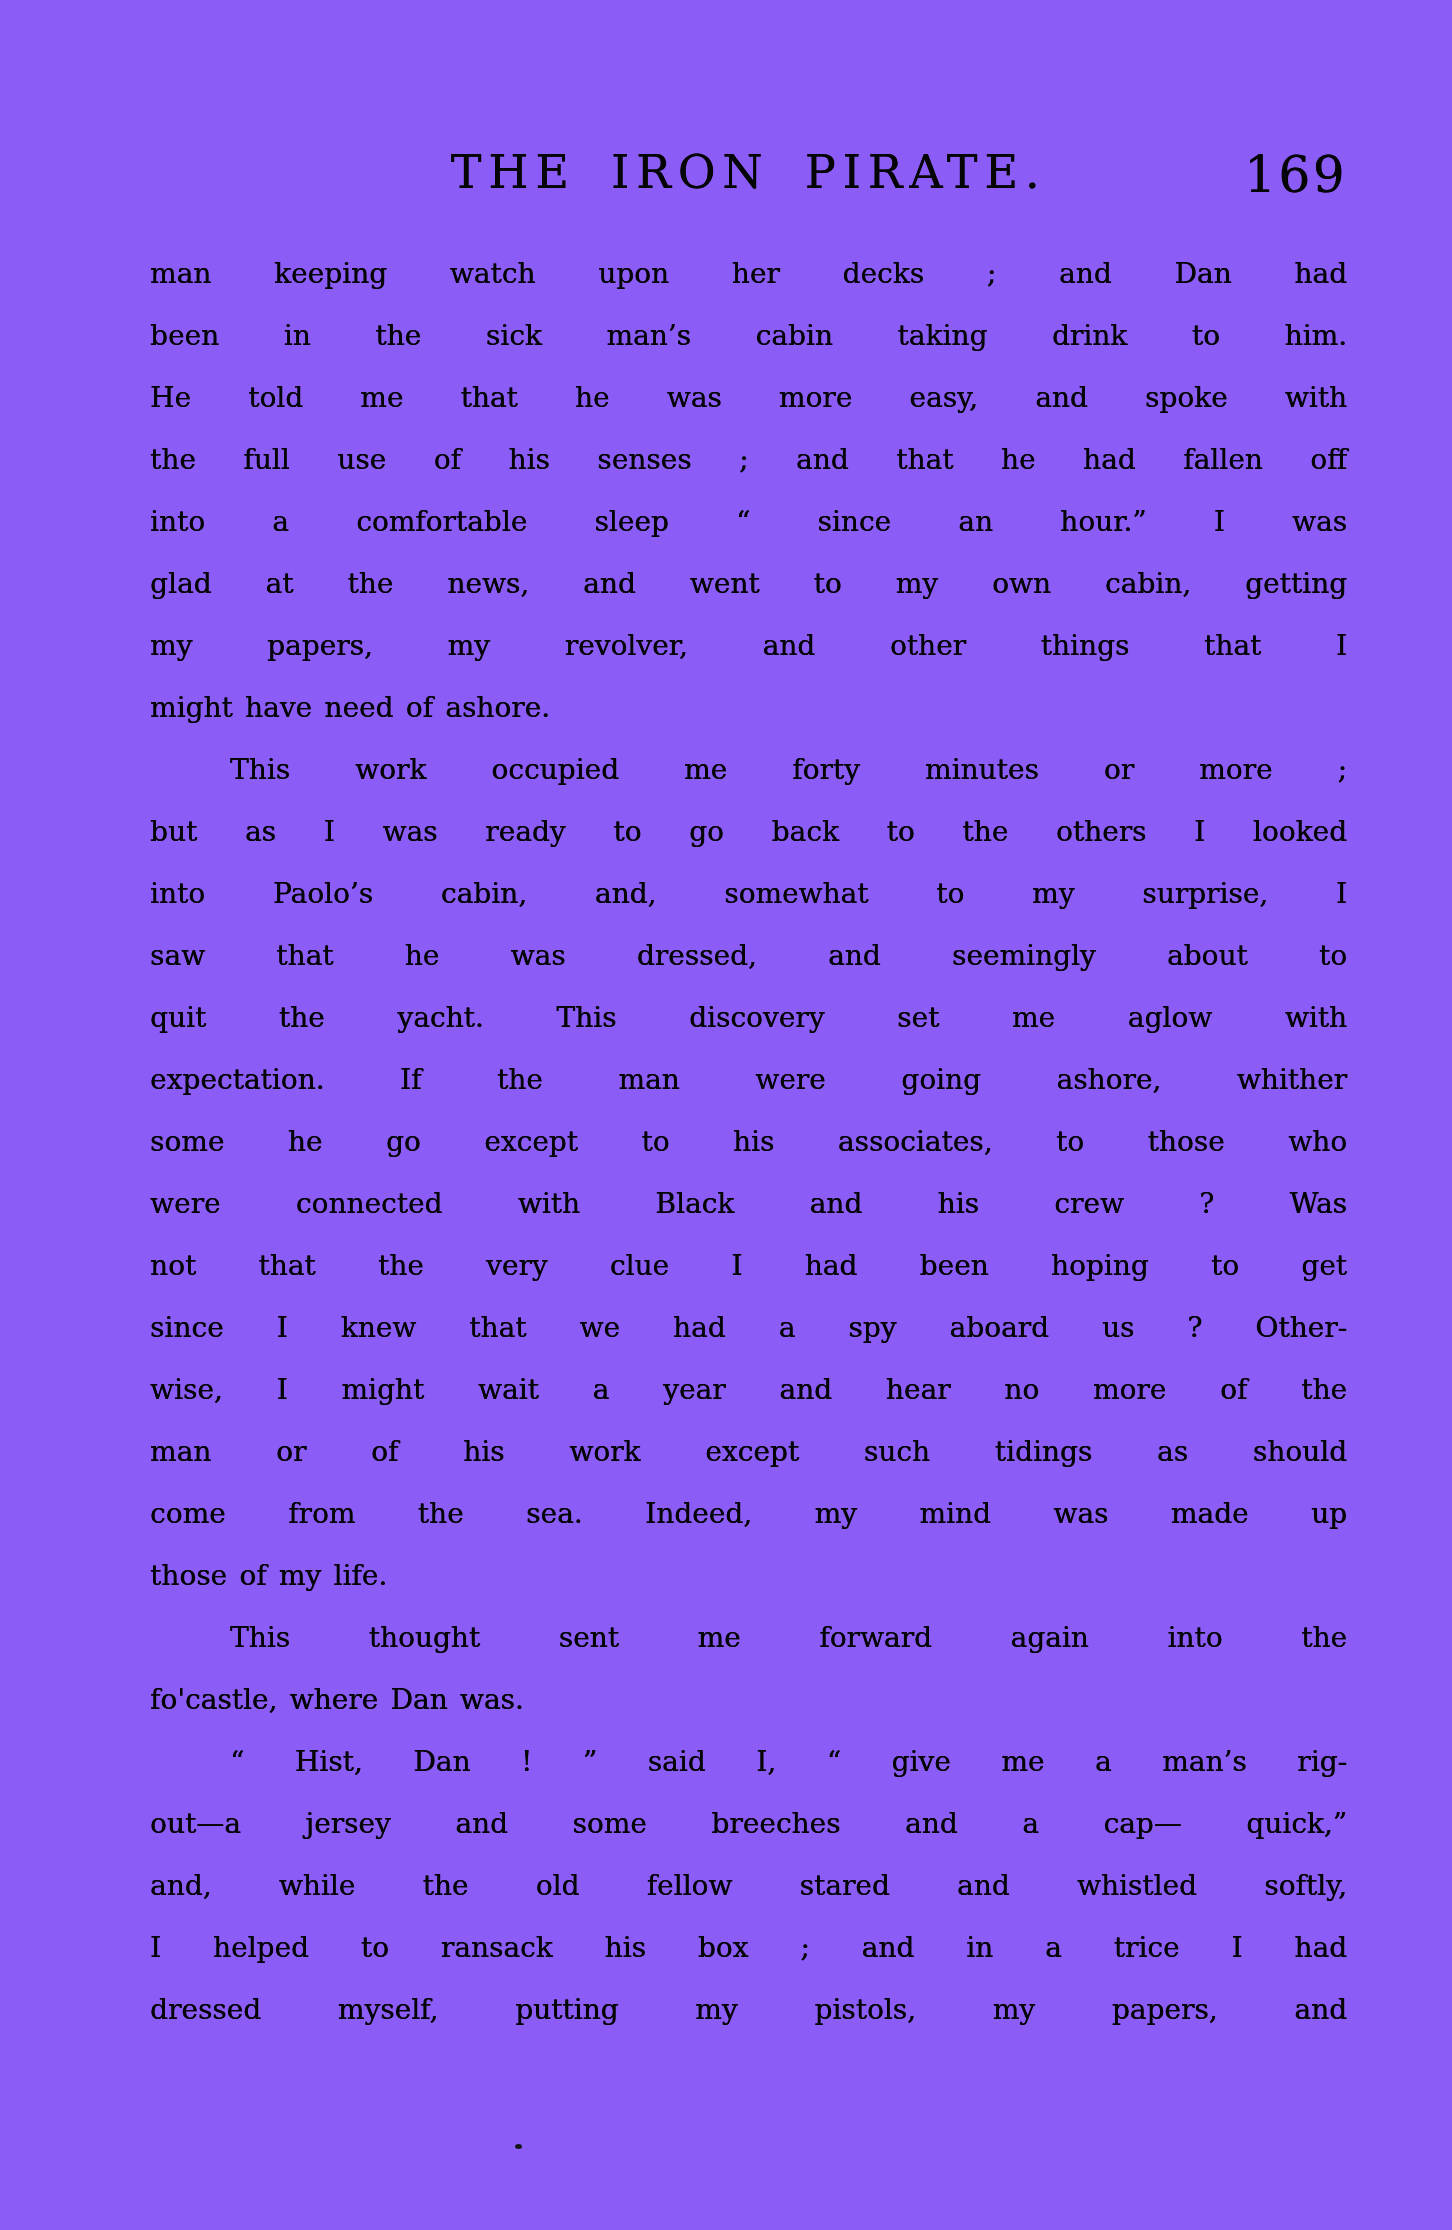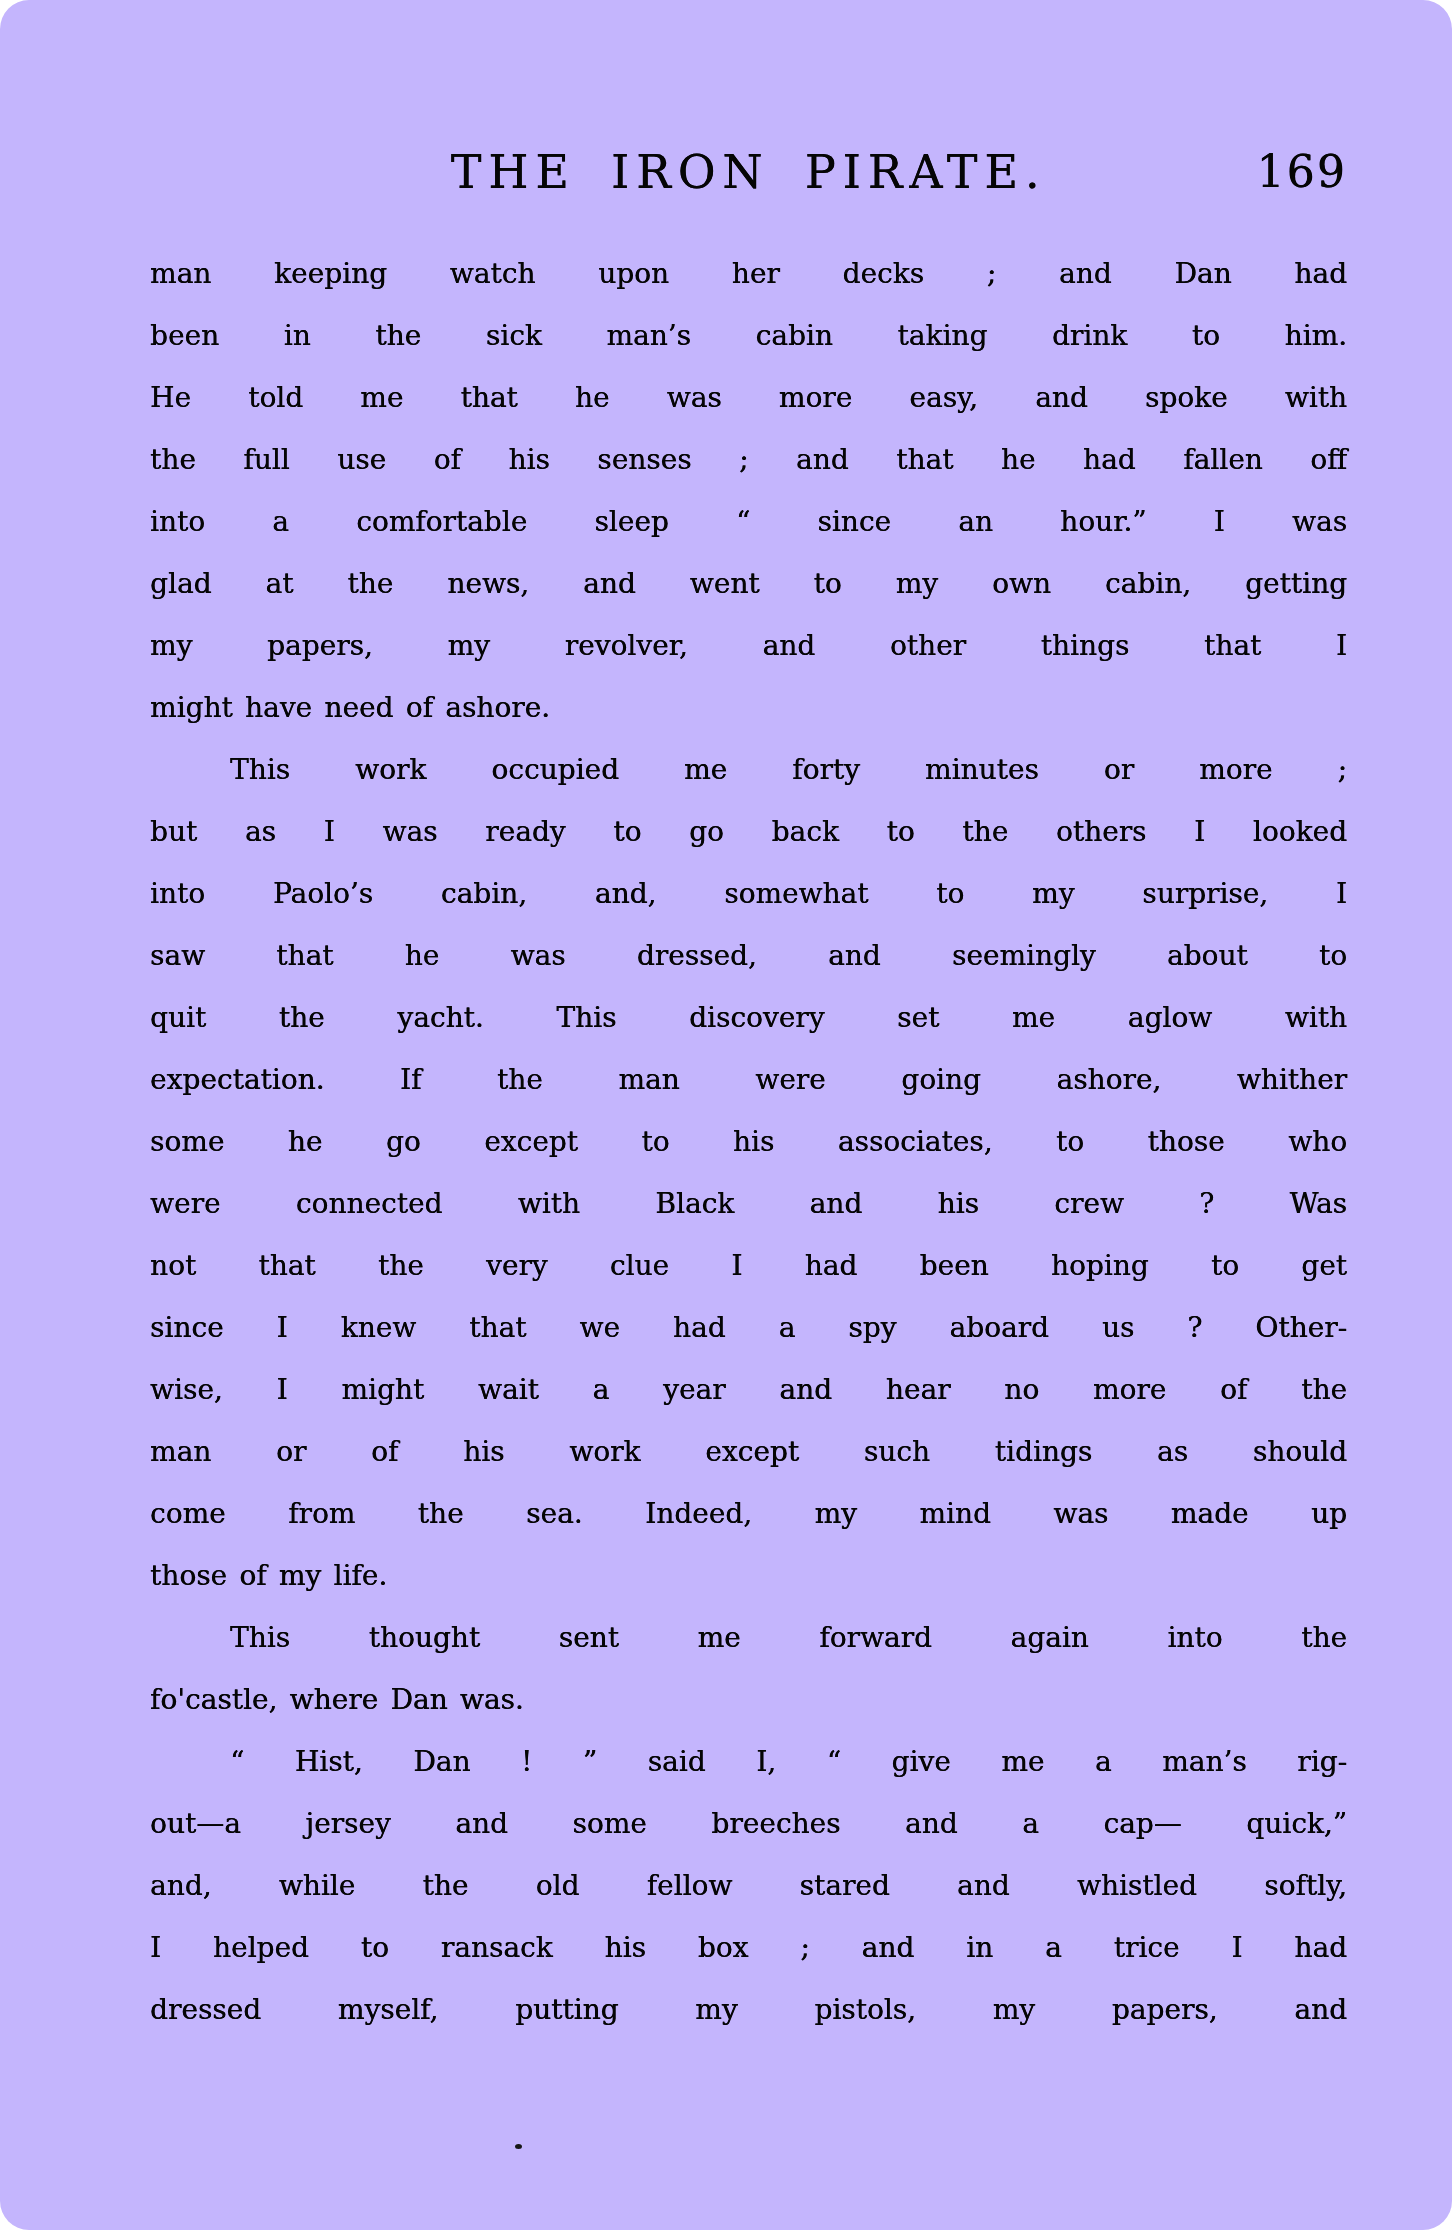--- a/index.html
+++ b/index.html
@@ -4,45 +4,44 @@
 <style>
   html, body {
     margin: 0;
     padding: 0;
     background: #ffffff;
   }
   .page {
     position: relative;
     width: 1452px;
     height: 2230px;
-    background: #c4b5fd;
+    background: #8b5cf6;
     color: #050505;
     font-family: "DejaVu Serif", "Liberation Serif", serif;
     overflow: hidden;
-    border-radius: 29px;
   }
   .running-head {
     position: absolute;
     left: 150px;
     top: 149px;
     width: 1197px;
     text-align: center;
     font-size: 46px;
     line-height: 1;
     text-shadow: 0.35px 0 0 currentColor;
   }
   .running-title {
     letter-spacing: 0.15em;
     word-spacing: 0.30em;
   }
   .folio {
     position: absolute;
     right: 0;
     top: 1px;
-    font-size: 44px;
+    font-size: 50px;
     letter-spacing: 0.05em;
     text-align: right;
   }
   .text-block {
     position: absolute;
     left: 150px;
     top: 243px;
     width: 1197px;
     font-size: 28px;
     line-height: 62px;

